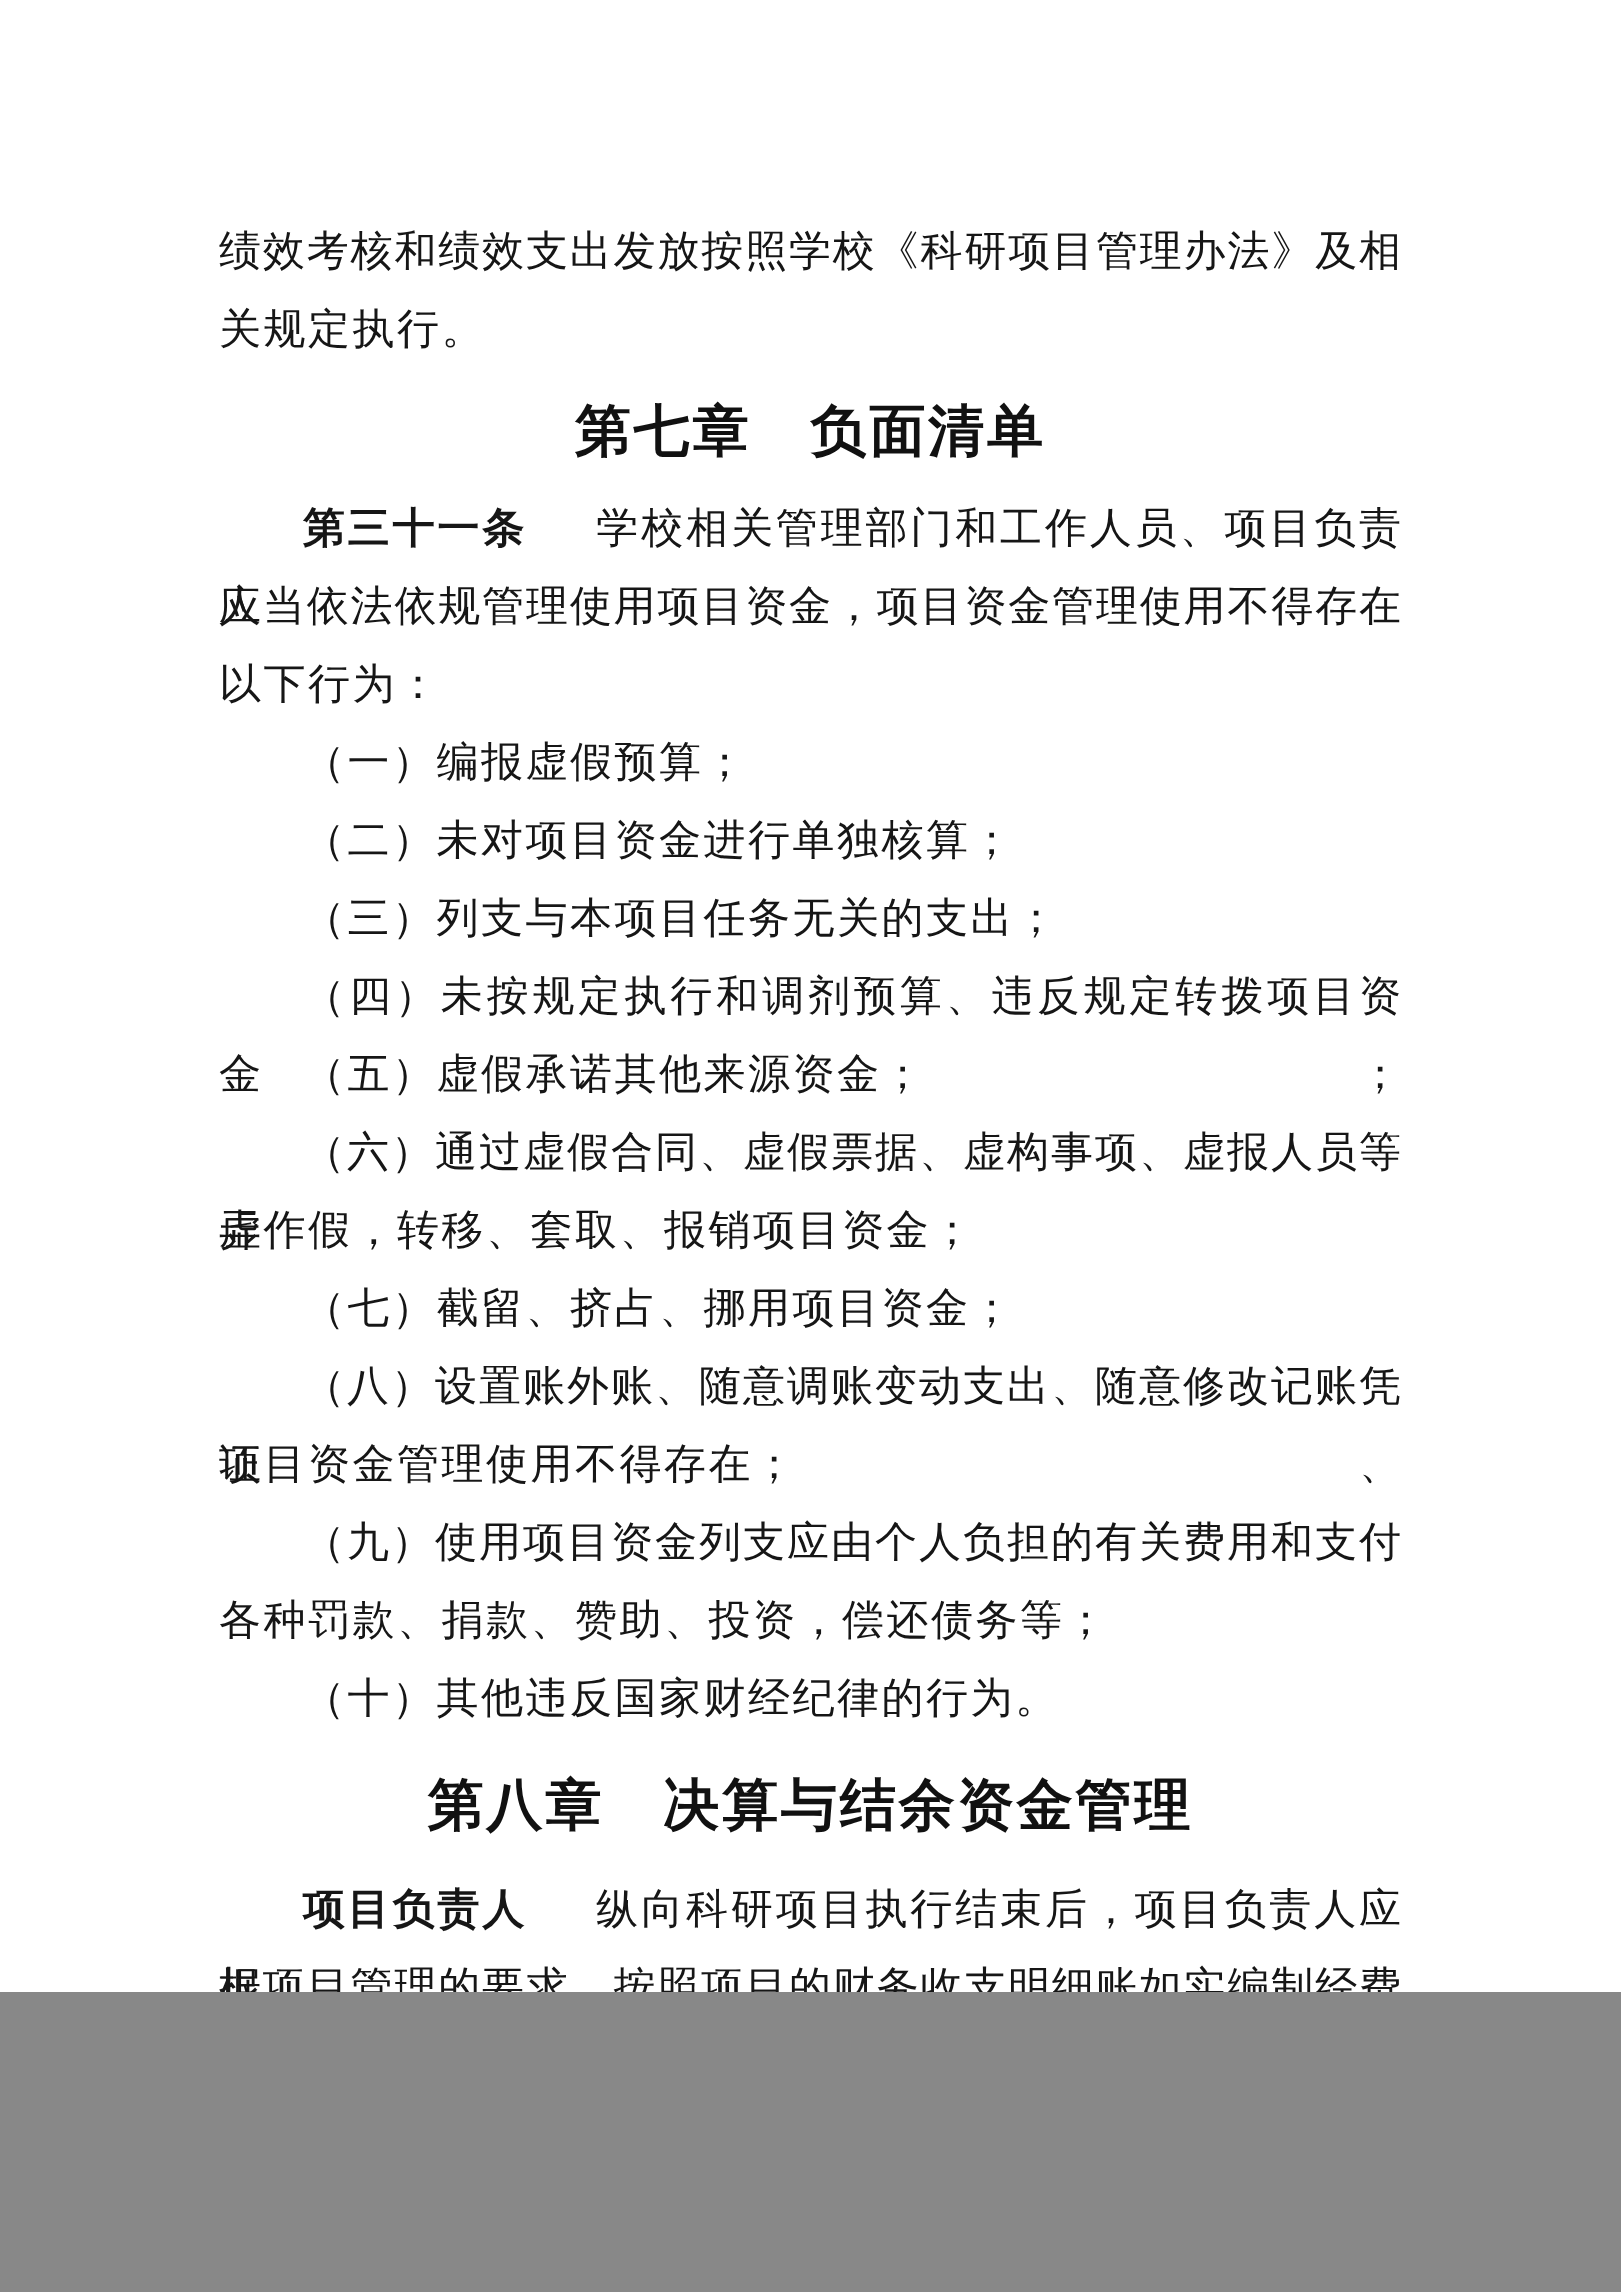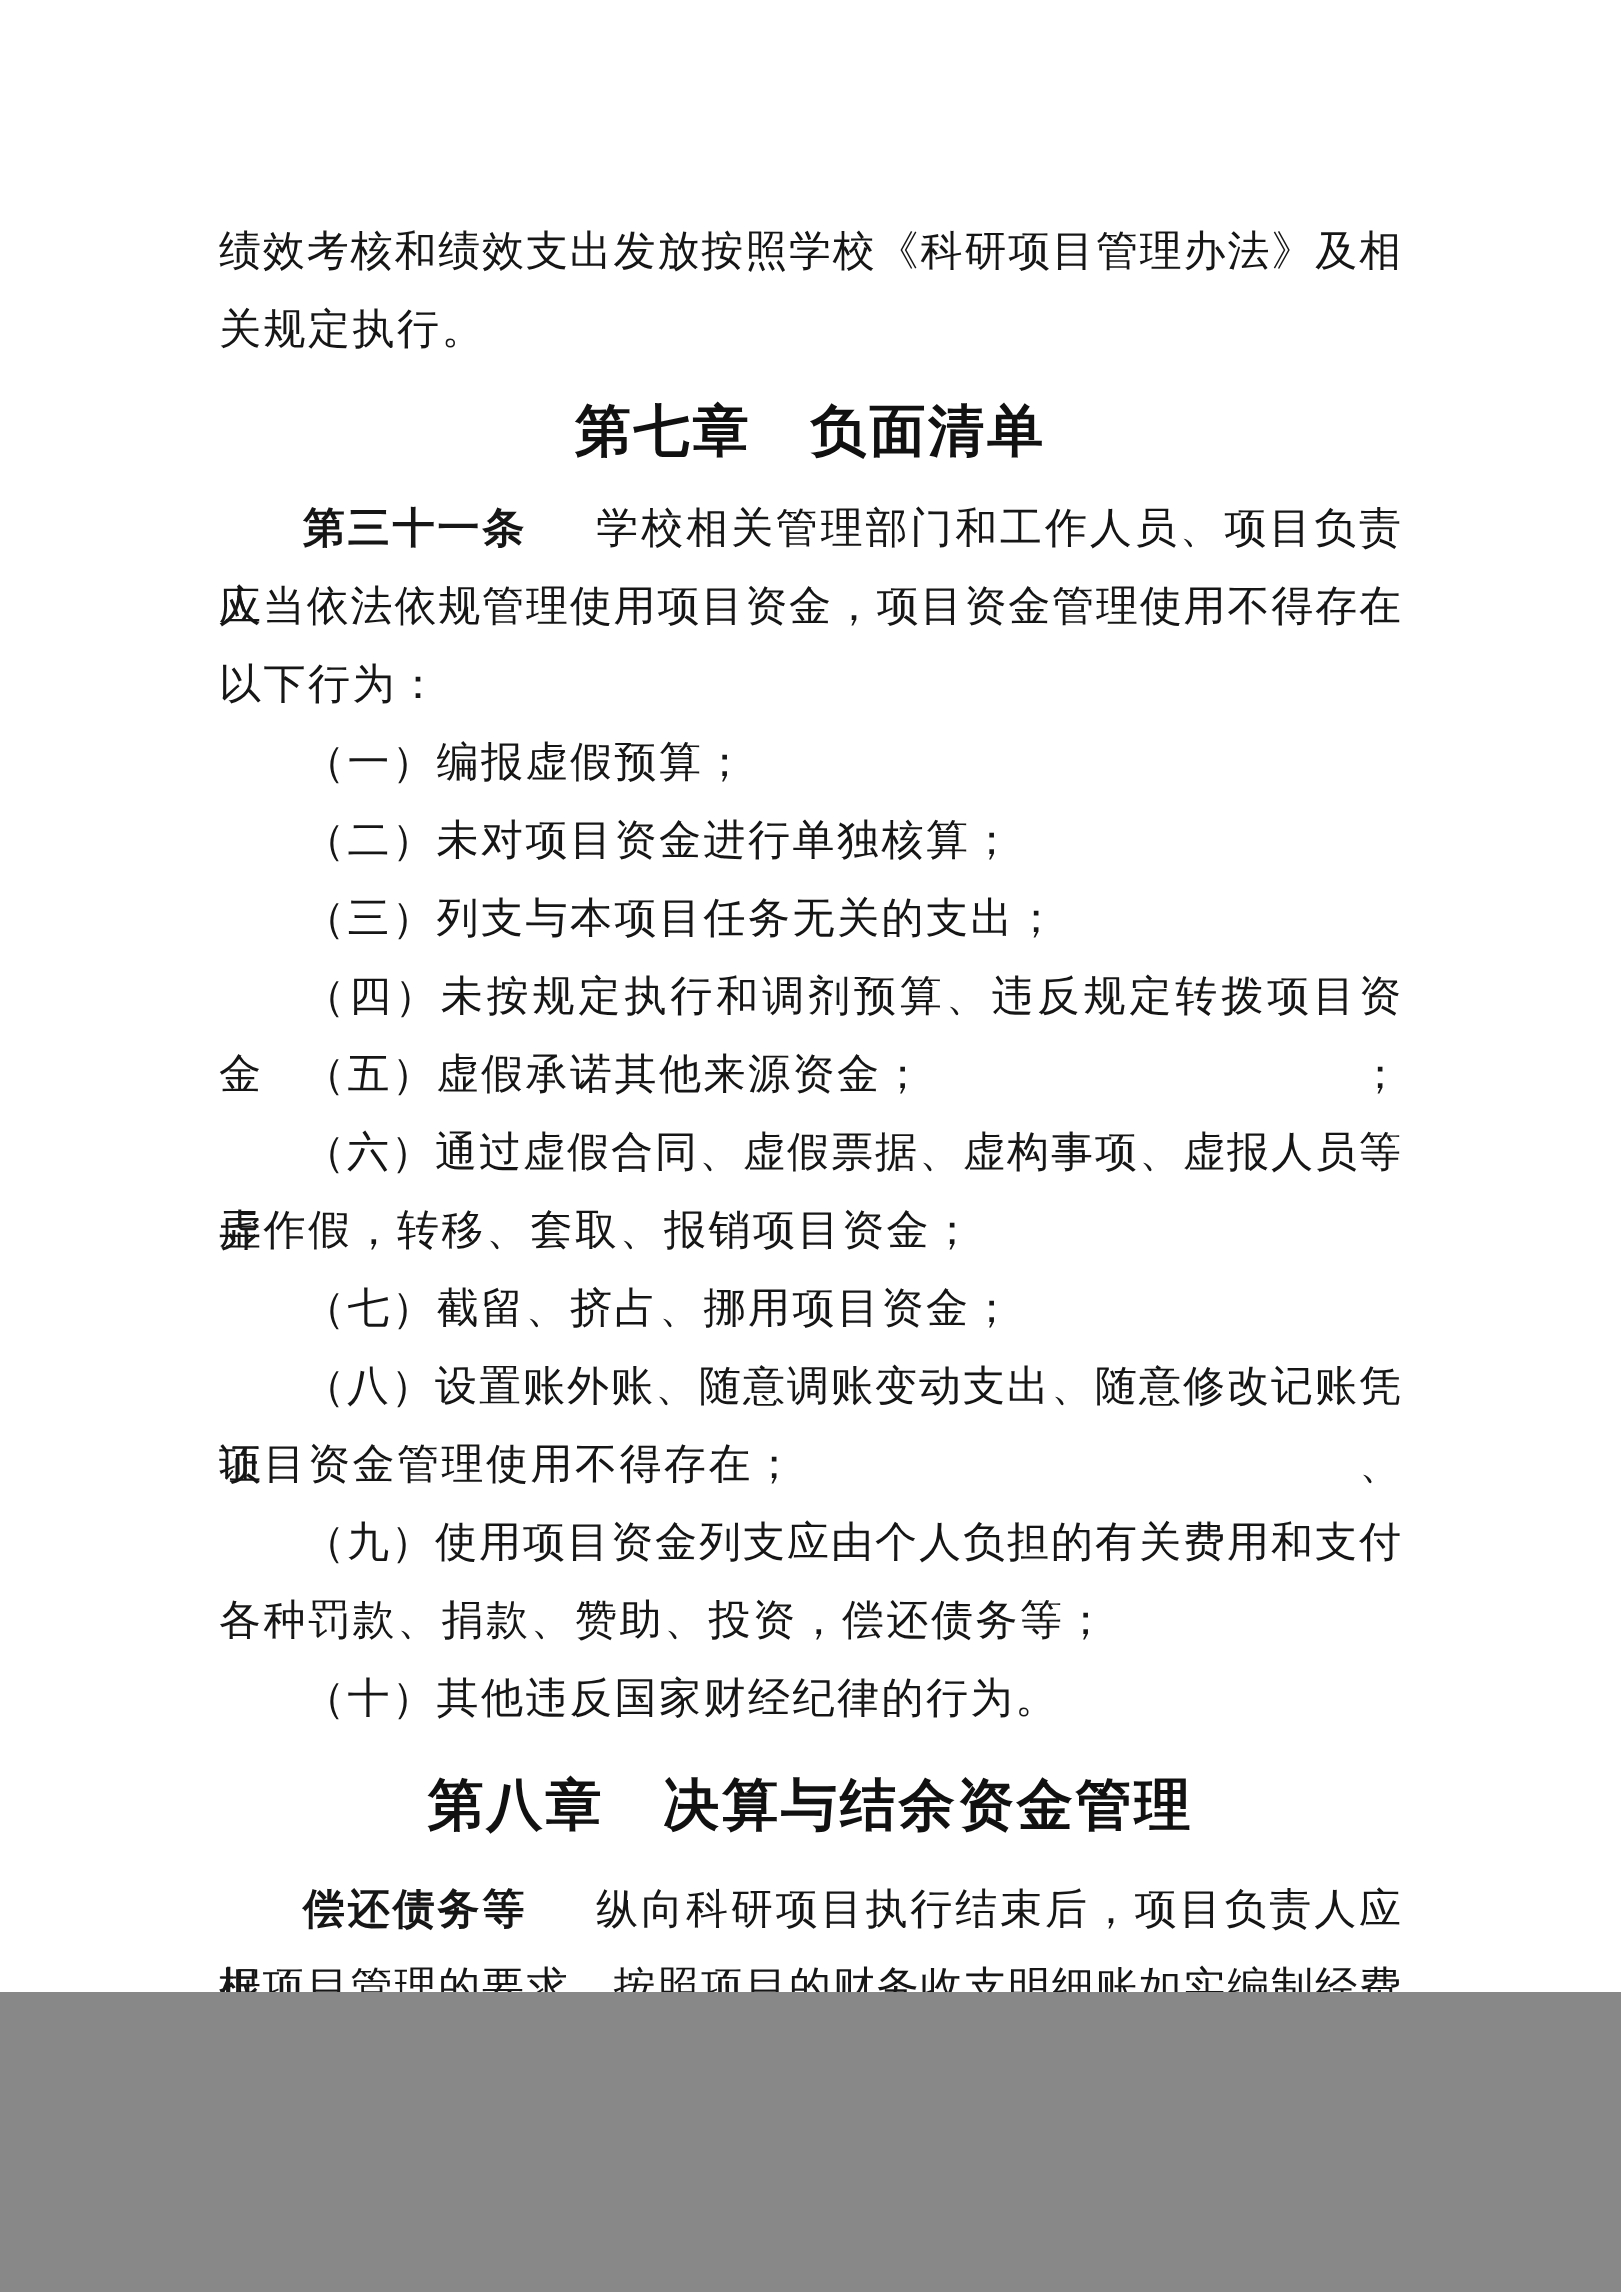--- a/index.html
+++ b/index.html
@@ -86,21 +86,21 @@
     <div class="line indent">（七）截留、挤占、挪用项目资金；</div>
     <div class="line fill indent">（八）设置账外账、随意调账变动支出、随意修改记账凭证、</div>
     <div class="line">项目资金管理使用不得存在；</div>
     <div class="line fill indent">（九）使用项目资金列支应由个人负担的有关费用和支付</div>
     <div class="line">各种罚款、捐款、赞助、投资，偿还债务等；</div>
     <div class="line indent">（十）其他违反国家财经纪律的行为。</div>
 
     <h2 class="chapter ch8">第八章　决算与结余资金管理</h2>
 
     <div class="line fill indent">
-      <span class="artnum">偿还债务等</span><span>纵向科研项目执行结束后，项目负责人应根</span>
+      <span class="artnum">项目负责人</span><span>纵向科研项目执行结束后，项目负责人应根</span>
     </div>
     <div class="line fill">据项目管理的要求，按照项目的财务收支明细账如实编制经费</div>
 
   </main>
 
   <div class="pagenum">- 12 -</div>
 </div>
 
 
 </body></html>

